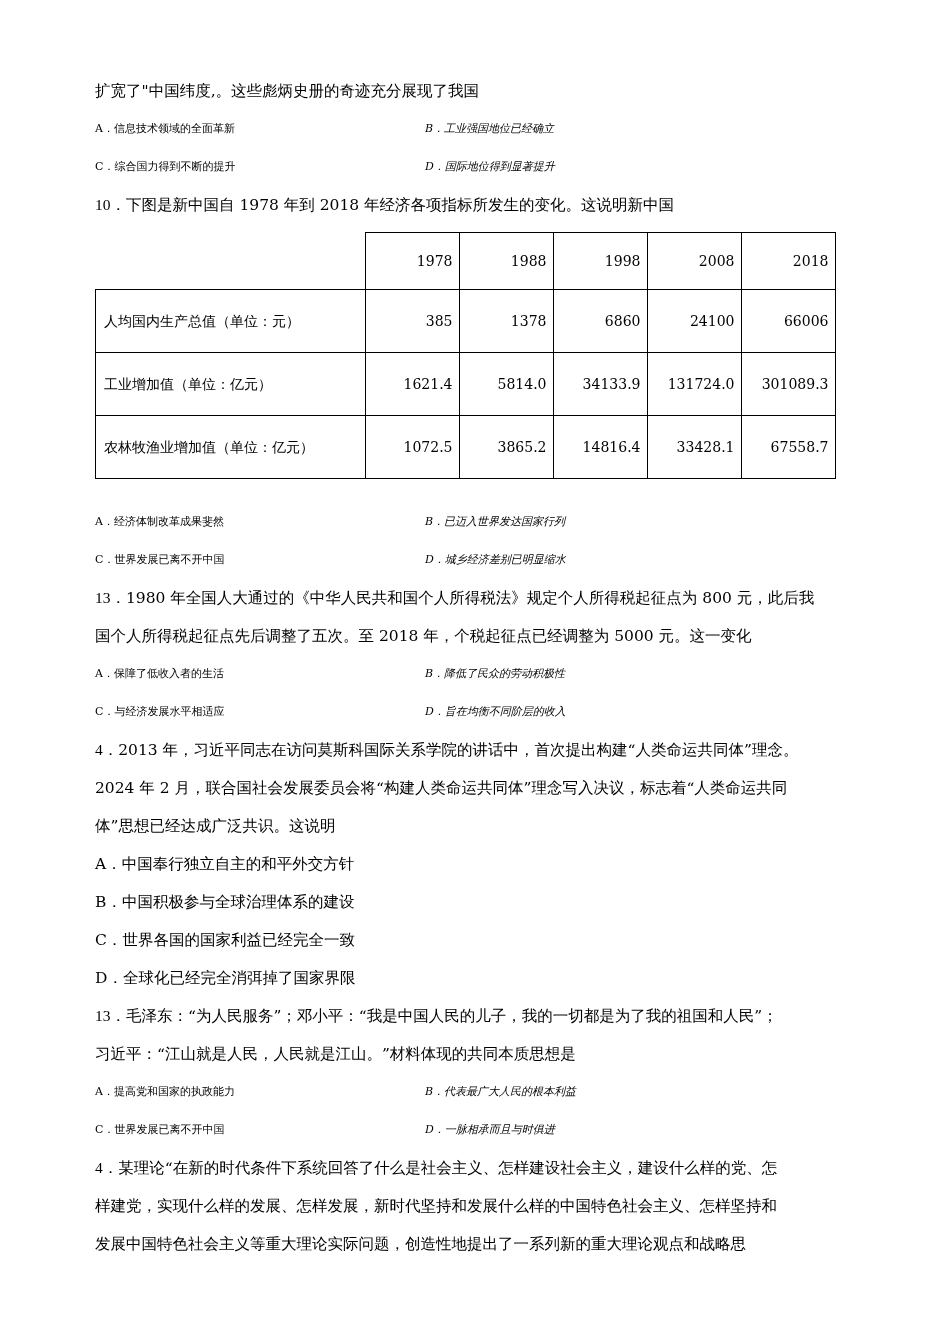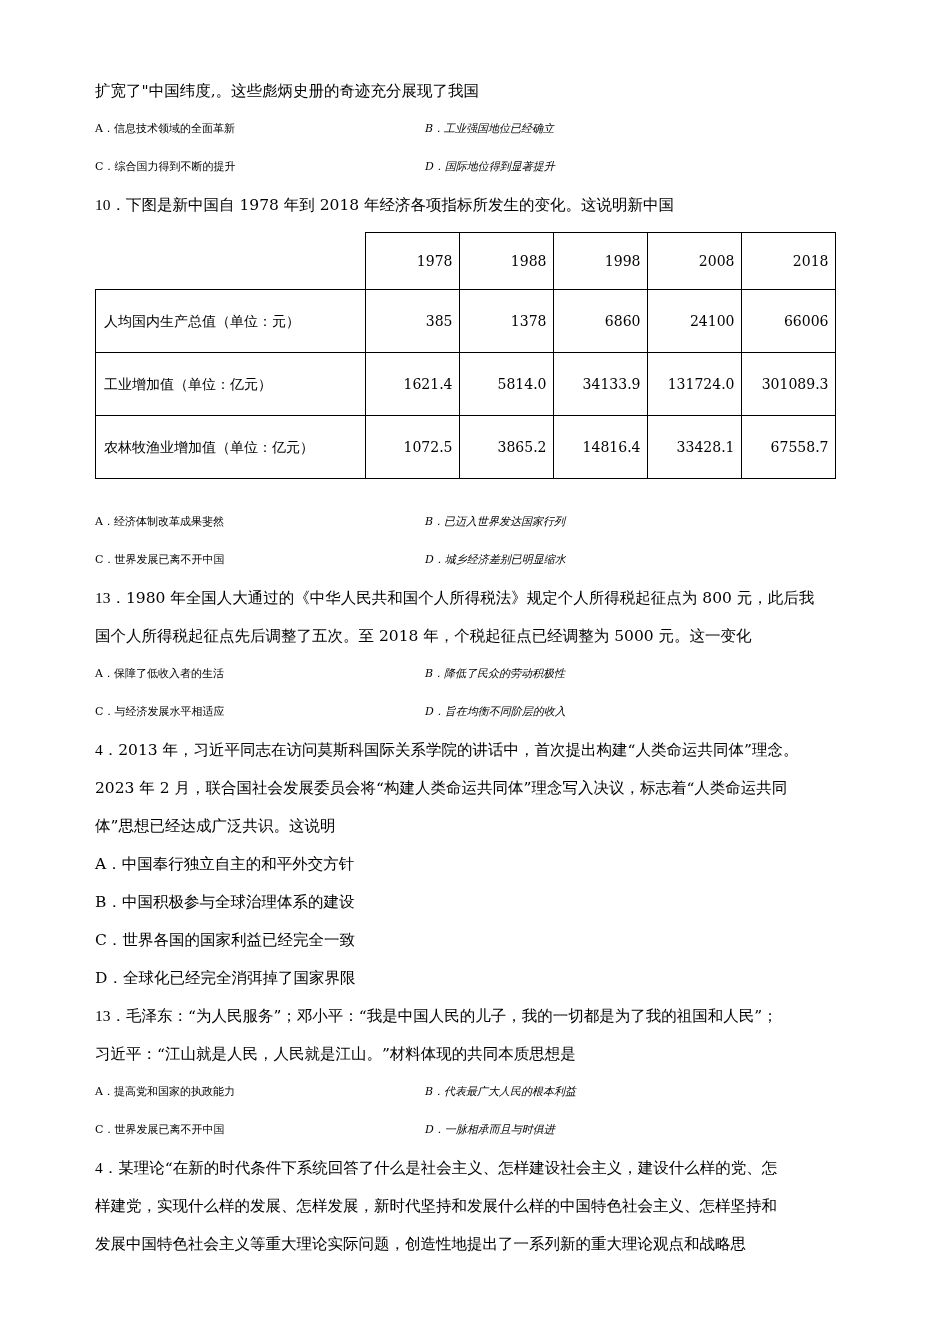--- a/index.html
+++ b/index.html
@@ -174,21 +174,21 @@
       <span>C．</span><span>与经济发展水平相适应</span>
     </div>
     <div class="opt-b">
       <span>D．</span><span>旨在均衡不同阶层的收入</span>
     </div>
   </div>
 
   <div class="line">
     <span class="q-num">4．</span><span>2013 年，习近平同志在访问莫斯科国际关系学院的讲话中，首次提出构建“人类命运共同体”理念。</span>
   </div>
-  <div class="line">2023 年 2 月，联合国社会发展委员会将“构建人类命运共同体”理念写入决议，标志着“人类命运共同</div>
+  <div class="line">2024 年 2 月，联合国社会发展委员会将“构建人类命运共同体”理念写入决议，标志着“人类命运共同</div>
   <div class="line">体”思想已经达成广泛共识。这说明</div>
 
   <div class="line">
     <span>A．</span><span>中国奉行独立自主的和平外交方针</span>
   </div>
   <div class="line">
     <span>B．</span><span>中国积极参与全球治理体系的建设</span>
   </div>
   <div class="line">
     <span>C．</span><span>世界各国的国家利益已经完全一致</span>

